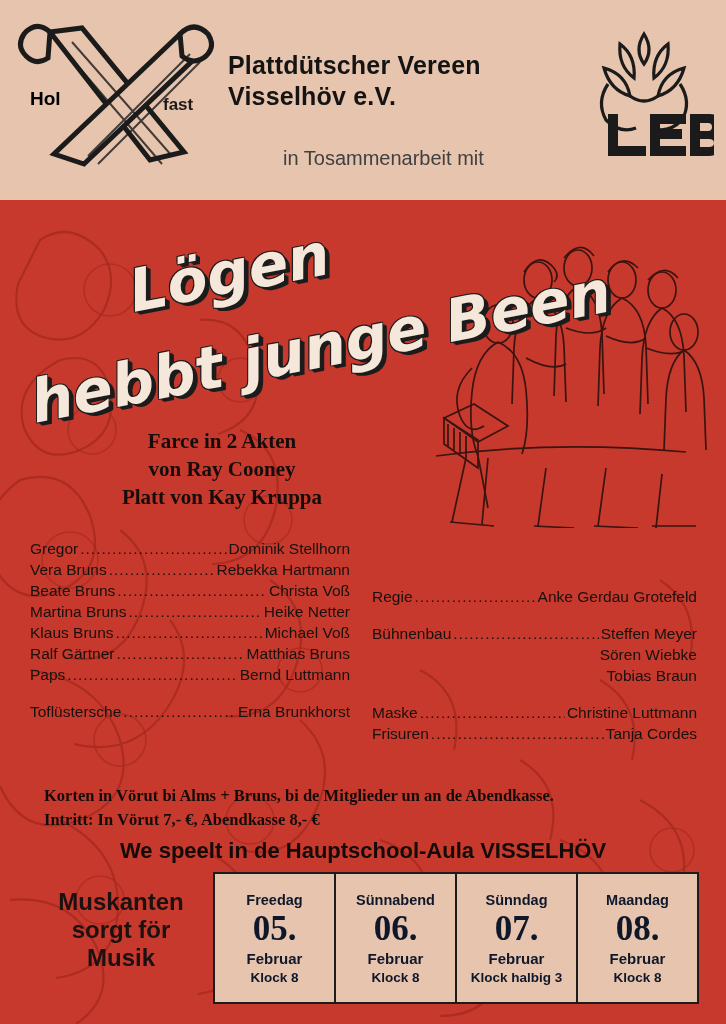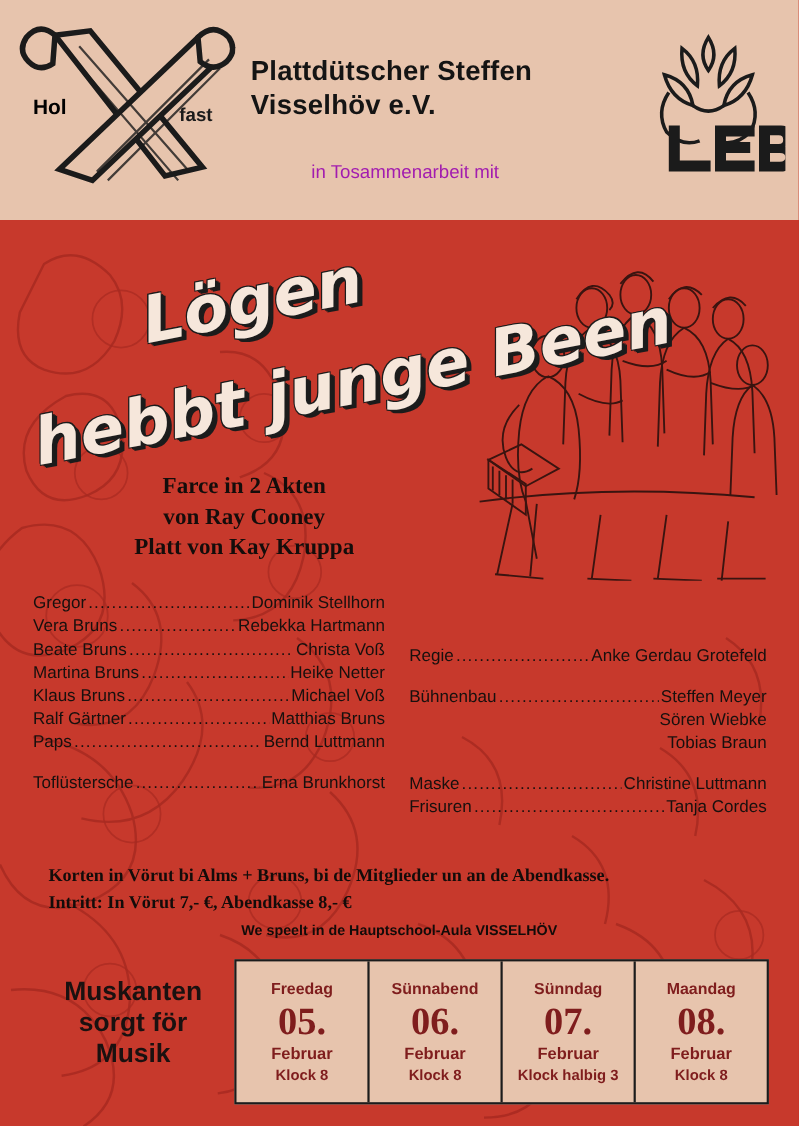--- a/index.html
+++ b/index.html
@@ -33,21 +33,21 @@
 
   .club {
     position:absolute; left:228px; top:50px; width:360px;
   }
   .club-line {
     font-size:25px; font-weight:bold; color:#141414; line-height:1.22;
     letter-spacing:.2px;
   }
   .coop {
     position:absolute; left:283px; top:147px;
-    font-size:17px; color:#a21caf;
+    font-size:20px; color:#404040;
   }
 
   .leb { position:absolute; right:12px; top:22px; width:140px; height:140px; }
 
   
   .bg-art {
     position:absolute; top:200px; left:0; width:726px; height:824px;
     overflow:hidden;
   }
 
@@ -110,21 +110,21 @@
   
   .tickets {
     position:absolute; left:44px; top:784px; width:660px;
     font-family:"Liberation Serif", serif;
     font-weight:bold; font-size:16.5px; color:#130c0a; line-height:1.45;
   }
 
   .venue {
     position:absolute; left:0; top:838px; width:726px; text-align:center;
     font-family:"Liberation Sans", sans-serif;
-    font-weight:bold; font-size:13px; color:#120b09;
+    font-weight:bold; font-size:22px; color:#120b09;
   }
 
   
   .music {
     position:absolute; left:36px; top:888px; width:170px;
     text-align:center;
     font-family:"Liberation Sans", sans-serif;
     font-weight:bold; font-size:24px; line-height:1.16;
     color:#1a1110;
   }
@@ -132,21 +132,21 @@
   
   .dates {
     position:absolute; left:213px; top:872px; width:486px; height:132px;
     background:#e7c4ad; border:2px solid #1c1c1c;
     display:flex;
   }
   .date-cell {
     flex:1 1 0; border-right:2px solid #1c1c1c;
     display:flex; flex-direction:column; align-items:center; justify-content:center;
     padding:0 2px;
-    color:#7f1d1d;
+    color:#0f172a;
   }
   .date-cell:last-child { border-right:none; }
   .d-day { font-size:14.5px; font-weight:bold; margin-bottom:1px; }
   .d-num { font-size:35px; font-weight:bold; line-height:1; margin:2px 0 4px; font-family:"Liberation Serif", serif;}
   .d-month { font-size:15px; font-weight:bold; margin-bottom:3px; }
   .d-time { font-size:13.5px; font-weight:bold; }
 
   
   .sketch { position:absolute; right:10px; top:228px; width:290px; height:300px; }
 </style>
@@ -264,21 +264,21 @@
         <g stroke="#1b1b1b" stroke-width="2" fill="none" opacity=".8">
           <path d="M50 36 L148 150 M58 28 L158 142"></path>
           <path d="M176 40 L74 142 M186 48 L84 150"></path>
         </g>
       </svg>
     </div>
     <div class="logo-hol">Hol</div>
     <div class="logo-fast">fast</div>
 
     <div class="club">
-      <div class="club-line">Plattdütscher Steffen</div>
+      <div class="club-line">Plattdütscher Vereen</div>
       <div class="club-line">Visselhöv e.V.</div>
     </div>
     <div class="coop">in Tosammenarbeit mit</div>
 
     <div class="leb">
       <svg width="140" height="140" viewBox="0 0 140 140">
         <g stroke="#1b1b1b" stroke-width="3.2" fill="none">
 
           <path d="M70 12 q-10 16 0 30 q10 -14 0 -30 z"></path>
           <path d="M46 22 q-2 22 14 34 q2 -22 -14 -34 z"></path>

